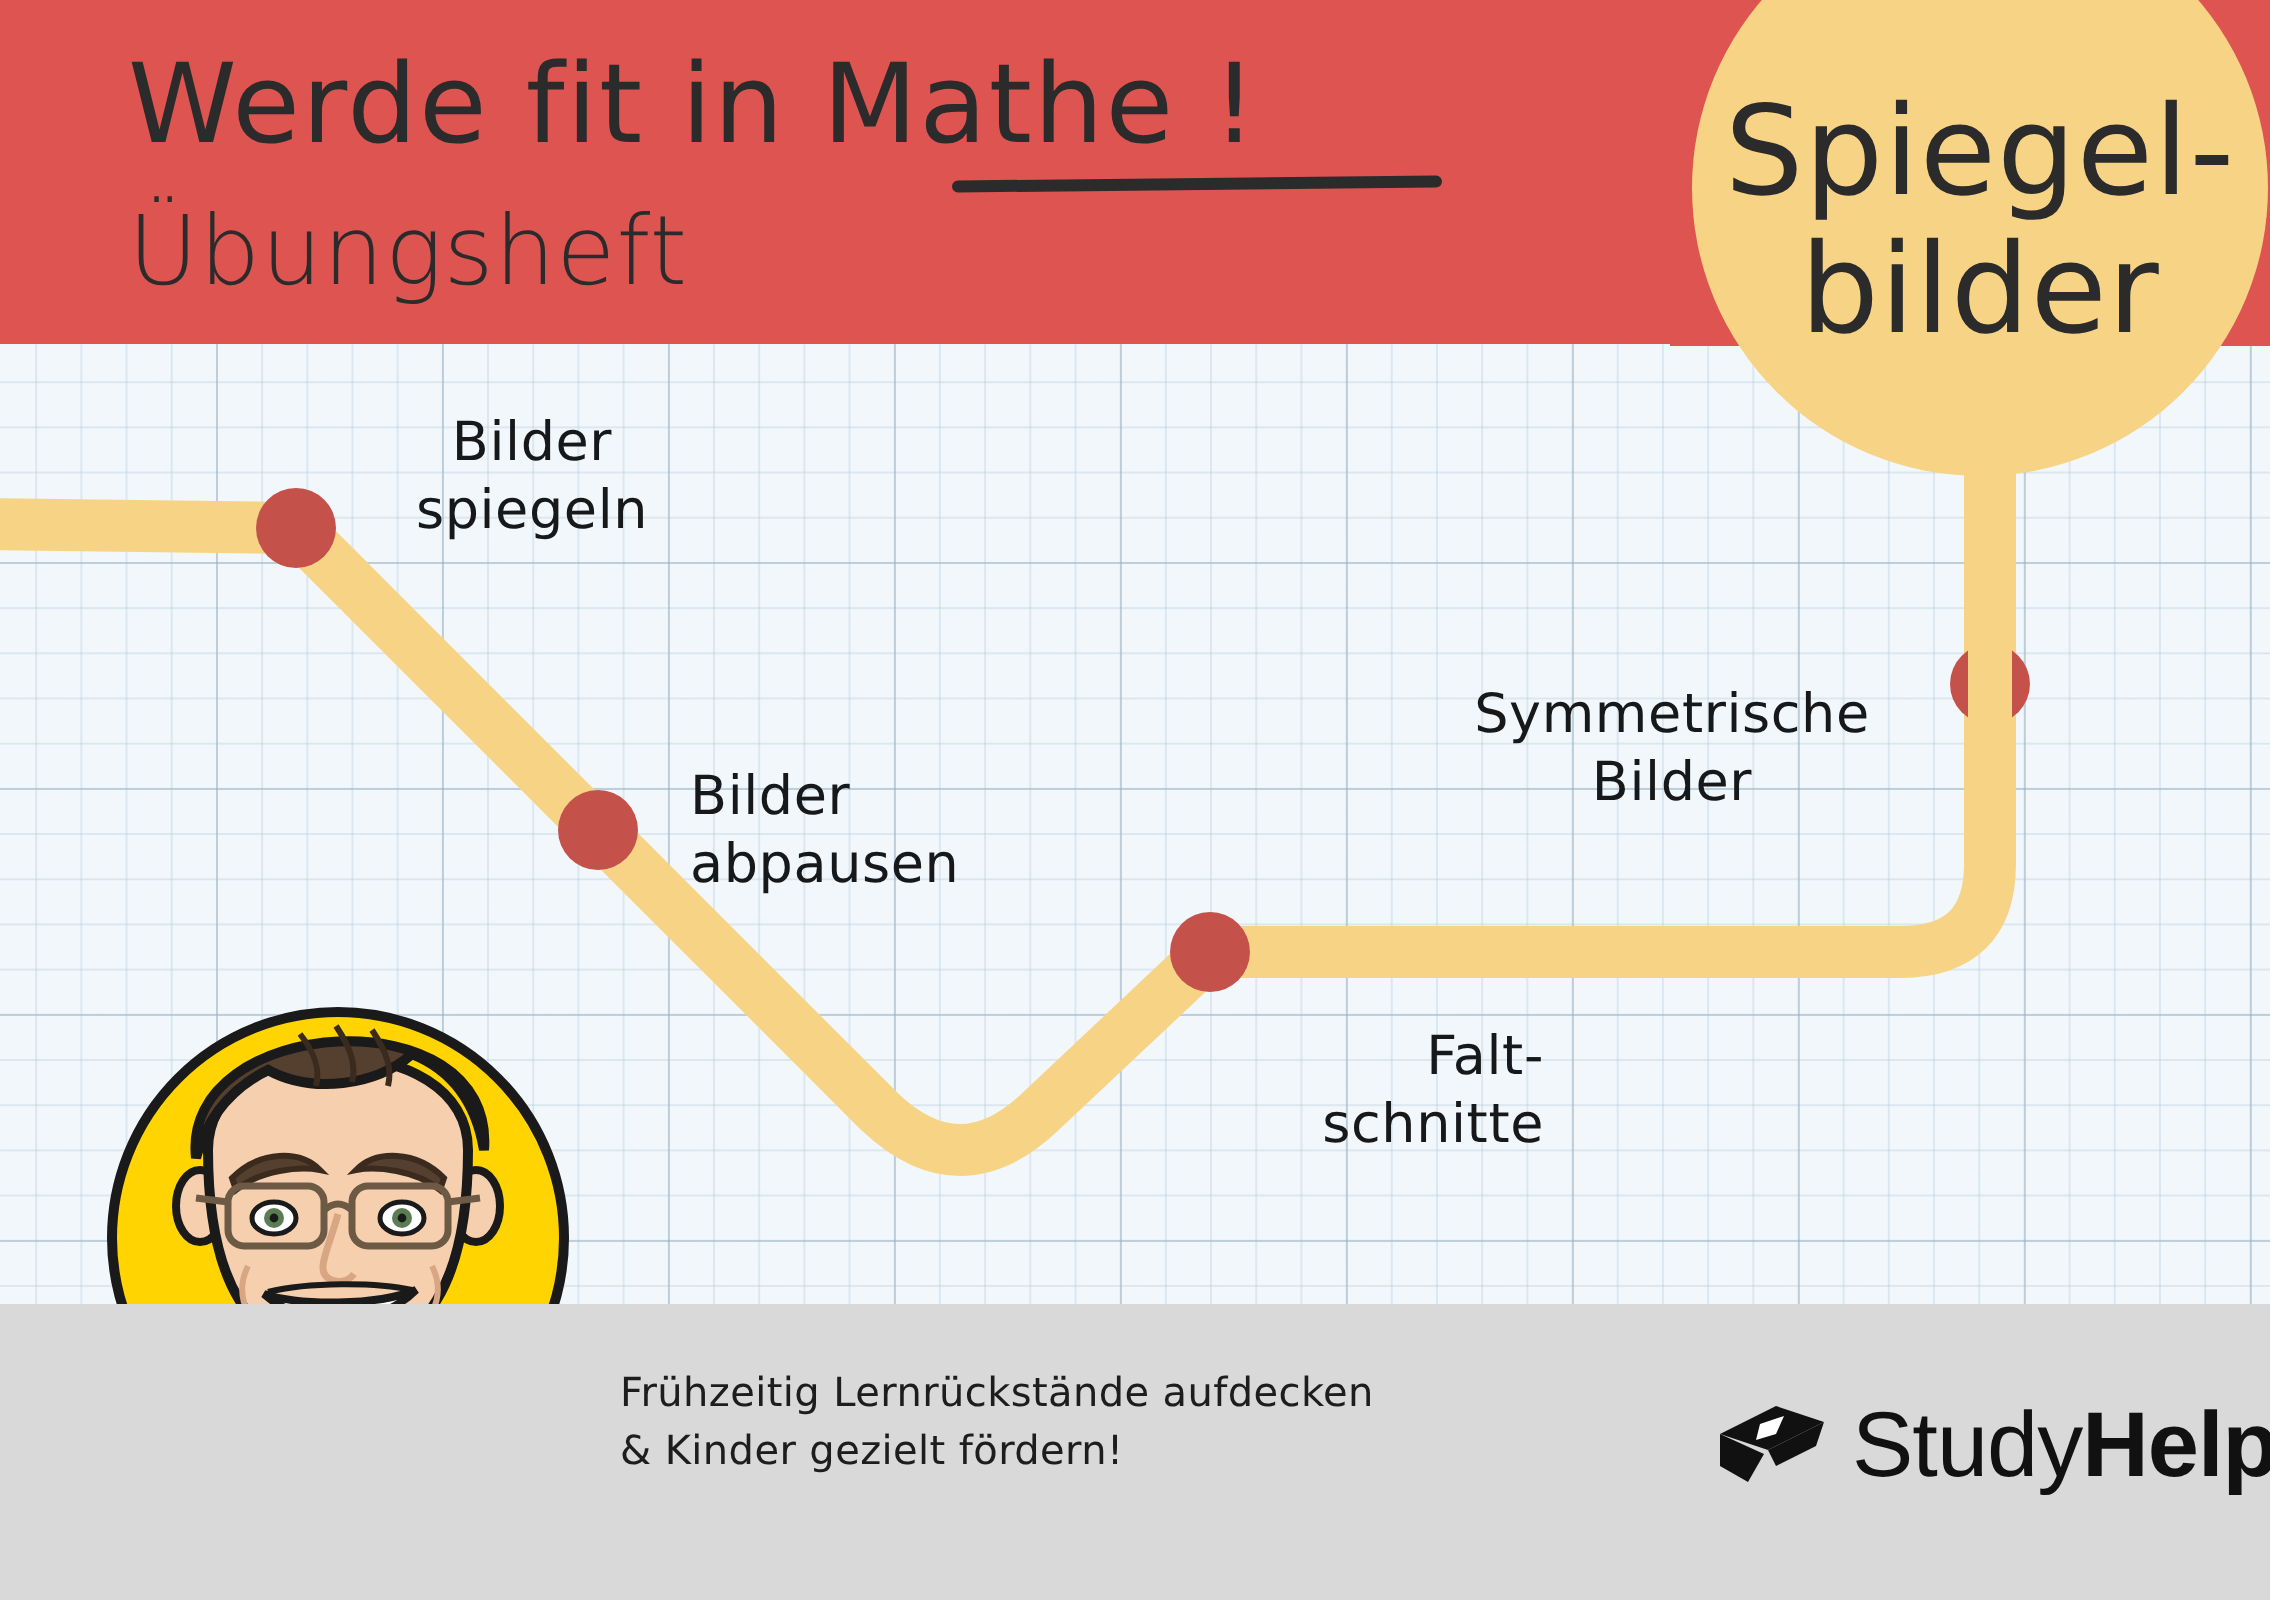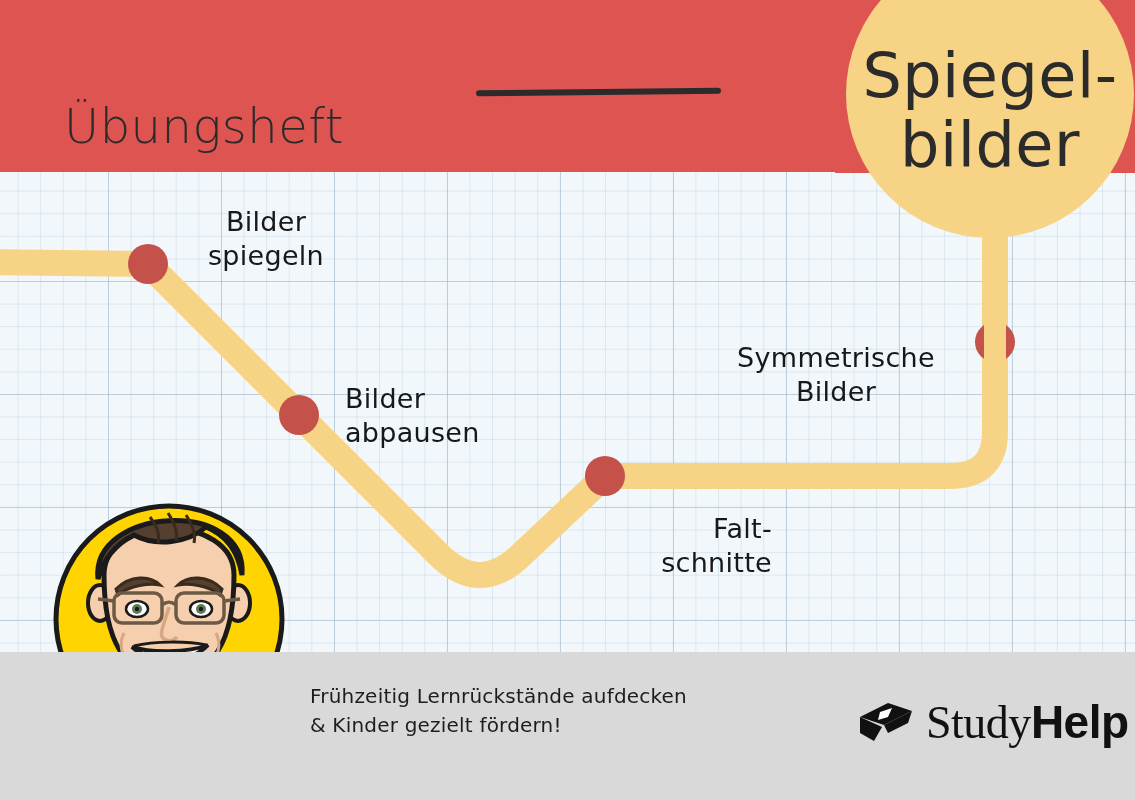--- a/index.html
+++ b/index.html
@@ -104,21 +104,21 @@
   }
   #brand-logo{
     position:absolute;left:858px;top:695px;
     display:flex;align-items:center;gap:12px;
   }
   #brand-wordmark{
     font-family:"Liberation Sans", sans-serif;
     font-size:46px;color:#111;letter-spacing:-0.5px;
   }
   #brand-wordmark b{font-weight:700;}
-  #brand-wordmark span{font-weight:400;font-family:Liberation Serif, serif;}
+  #brand-wordmark span{font-weight:400;}
 
   
   #avatar{
     position:absolute;left:38px;top:483px;width:262px;height:272px;
   }
 </style>
 </head>
 <body>
 
 <div id="poster">
@@ -187,20 +187,23 @@
       <path d="M131 124 C126 142 120 152 126 156 C130 159 136 158 139 154" fill="none" stroke="#d9a683" stroke-width="3.5"></path>
 
       <path d="M94 164 C114 182 150 182 170 162 C150 170 112 170 94 164 Z" fill="#ffffff" stroke="#1a1a1a" stroke-width="4"></path>
       <path d="M96 163 C116 158 150 158 168 162" fill="none" stroke="#1a1a1a" stroke-width="3"></path>
       <path d="M86 150 C80 162 84 174 92 180" fill="none" stroke="#d9a683" stroke-width="3"></path>
       <path d="M178 150 C184 162 180 174 172 180" fill="none" stroke="#d9a683" stroke-width="3"></path>
     </g>
   </svg>
 
   <div id="header-band"></div>
+  <div id="header-title">
+    <span>Werde fit in  Mathe !</span>
+  </div>
   <div id="title-underline"></div>
   <div id="header-subtitle">Übungsheft</div>
 
   <div id="topic-stem"></div>
   <div id="topic-bubble">
     <div id="topic-bubble-text">Spiegel-
 bilder</div>
   </div>
 
   <div id="footer-band"></div>

